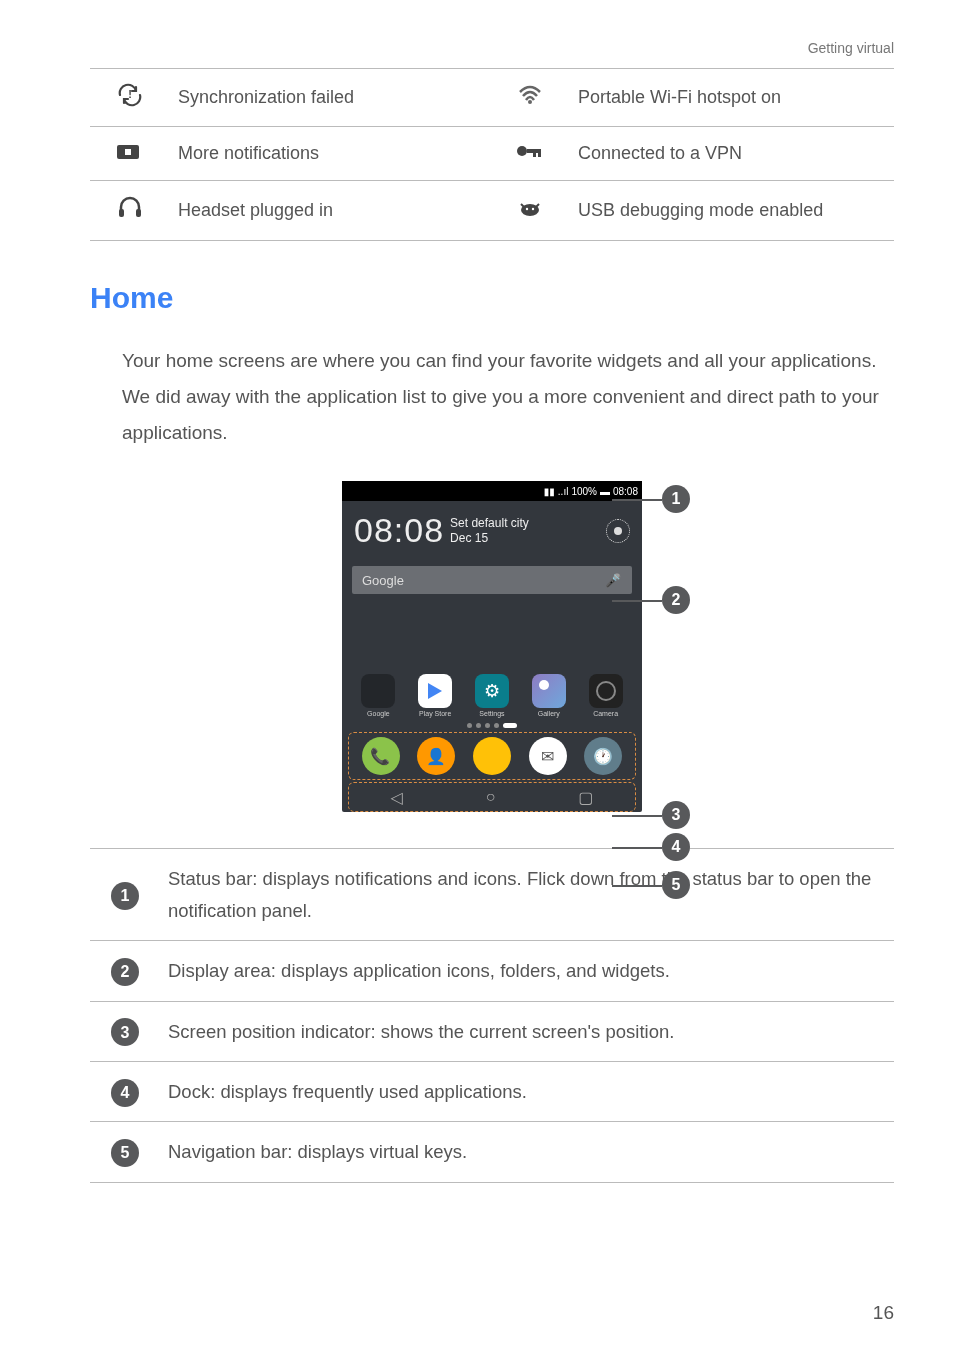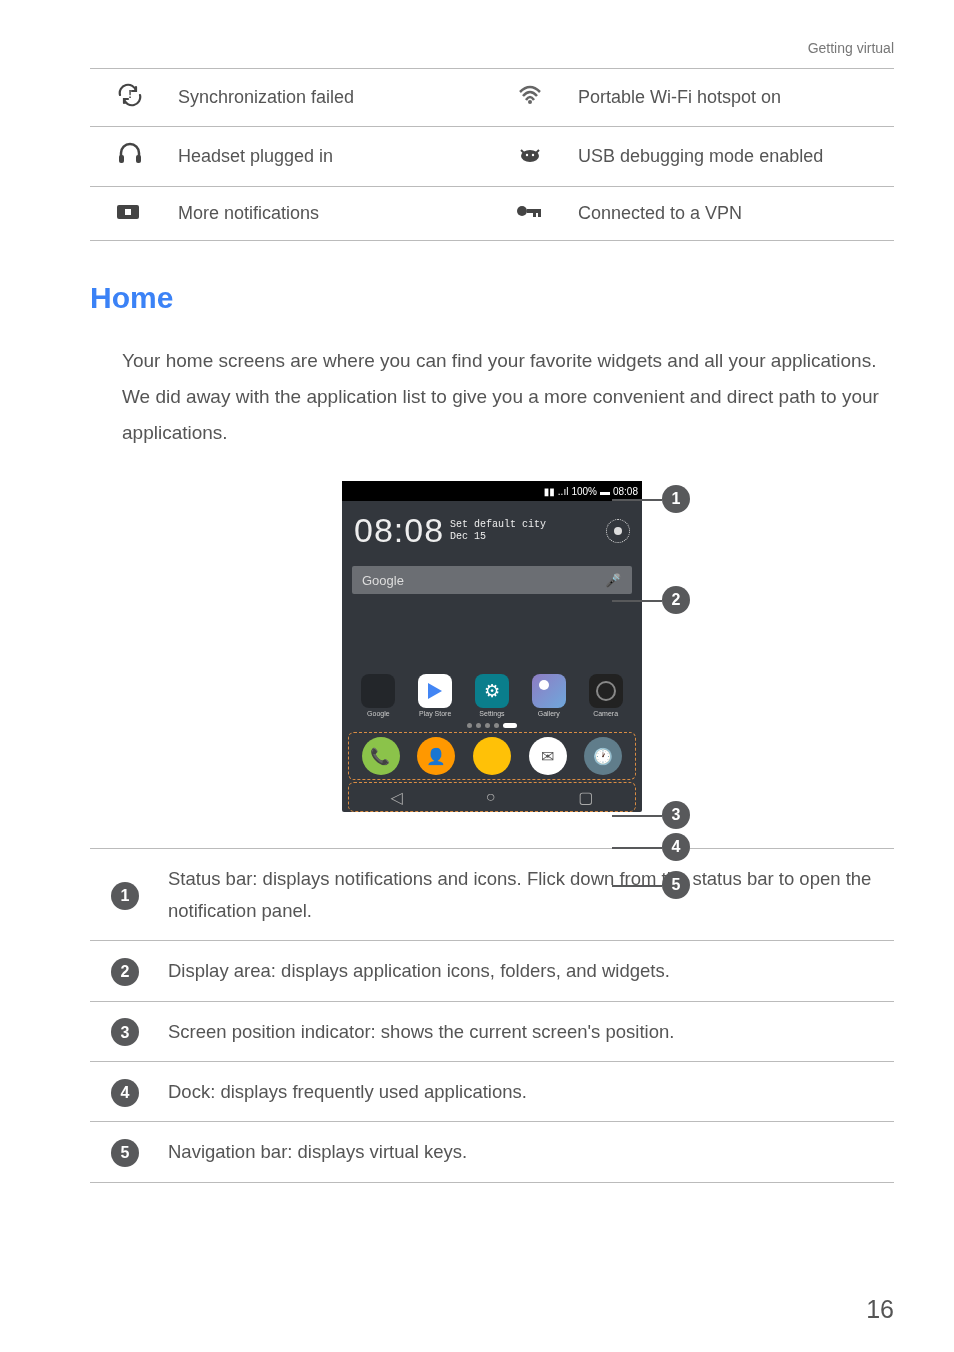--- a/index.html
+++ b/index.html
@@ -70,21 +70,21 @@
     color: #fff;
     font-size: 10px;
   }
   .clock-row {
     display: flex;
     align-items: center;
     padding: 10px 12px;
     color: #eee;
   }
   .clock-big { font-size: 34px; font-weight: 300; letter-spacing: 1px; }
-  .clock-small { font-size: 10px; line-height: 1.2; margin-left: 6px; font-family: Liberation Mono, monospace; }
+  .clock-small { font-size: 12px; line-height: 1.2; margin-left: 6px; }
   .weather-icon {
     margin-left: auto;
     width: 24px;
     height: 24px;
     border: 1.5px dotted #ddd;
     border-radius: 50%;
     position: relative;
   }
   .weather-icon::after {
     content: "";
@@ -227,21 +227,21 @@
     width:28px;height:28px;
     background:#58595b;color:#fff;
     border-radius:50%;
     align-items:center;justify-content:center;
     font-size:16px;font-weight:bold;
   }
   .page-num {
     position: absolute;
     bottom: 28px;
     right: 60px;
-    font-size: 25px;
+    font-size: 19px;
     color: #555;
   }
 </style>
 </head>
 <body>
 
 <div class="header-right">Getting virtual</div>
 
 <table class="icon-table">
   <tbody>
@@ -255,58 +255,58 @@
     <td class="textcell">Synchronization failed</td>
     <td class="iconcell">
       <svg width="26" height="22">
             <path d="M3 8 Q13 -2 23 8" stroke="#666" stroke-width="2.5" fill="none"></path>
             <path d="M6 12 Q13 4 20 12" stroke="#666" stroke-width="2.5" fill="none"></path>
             <path d="M9 16 Q13 10 17 16" stroke="#666" stroke-width="2.5" fill="none"></path>
             <circle cx="13" cy="18" r="2" fill="#666"></circle>
           </svg>
     </td>
     <td>Portable Wi-Fi hotspot on</td>
+  </tr>
+  <tr>
+    <td class="iconcell">
+      <svg width="30" height="20">
+            <rect x="2" y="4" width="22" height="14" rx="2" fill="#444"></rect>
+            <rect x="10" y="8" width="6" height="6" fill="#fff"></rect>
+          </svg>
+    </td>
+    <td class="textcell">More notifications</td>
+    <td class="iconcell">
+      <svg width="30" height="16">
+            <circle cx="7" cy="8" r="5" fill="#444"></circle>
+            <rect x="12" y="6" width="14" height="4" fill="#444"></rect>
+            <rect x="18" y="6" width="3" height="8" fill="#444"></rect>
+            <rect x="23" y="6" width="3" height="8" fill="#444"></rect>
+          </svg>
+    </td>
+    <td>Connected to a VPN</td>
   </tr>
   <tr>
     <td class="iconcell">
       <svg width="26" height="26">
             <path d="M4 16 V12 A9 9 0 0 1 22 12 V16" stroke="#444" stroke-width="2.5" fill="none"></path>
             <rect x="2" y="14" width="5" height="8" rx="2" fill="#444"></rect>
             <rect x="19" y="14" width="5" height="8" rx="2" fill="#444"></rect>
           </svg>
     </td>
     <td class="textcell">Headset plugged in</td>
     <td class="iconcell">
       <svg width="30" height="20">
             <ellipse cx="15" cy="12" rx="9" ry="6" fill="#444"></ellipse>
             <line x1="6" y1="6" x2="10" y2="10" stroke="#444" stroke-width="2"></line>
             <line x1="24" y1="6" x2="20" y2="10" stroke="#444" stroke-width="2"></line>
             <circle cx="12" cy="11" r="1.2" fill="#fff"></circle>
             <circle cx="18" cy="11" r="1.2" fill="#fff"></circle>
           </svg>
     </td>
     <td>USB debugging mode enabled</td>
-  </tr>
-  <tr>
-    <td class="iconcell">
-      <svg width="30" height="20">
-            <rect x="2" y="4" width="22" height="14" rx="2" fill="#444"></rect>
-            <rect x="10" y="8" width="6" height="6" fill="#fff"></rect>
-          </svg>
-    </td>
-    <td class="textcell">More notifications</td>
-    <td class="iconcell">
-      <svg width="30" height="16">
-            <circle cx="7" cy="8" r="5" fill="#444"></circle>
-            <rect x="12" y="6" width="14" height="4" fill="#444"></rect>
-            <rect x="18" y="6" width="3" height="8" fill="#444"></rect>
-            <rect x="23" y="6" width="3" height="8" fill="#444"></rect>
-          </svg>
-    </td>
-    <td>Connected to a VPN</td>
   </tr>
 </tbody>
   </table>
 
 <h2 class="home">Home</h2>
 
 <p class="body">Your home screens are where you can find your favorite widgets and all your applications. We did away with the application list to give you a more convenient and direct path to your applications.</p>
 
 <div class="phone-wrap">
   <div style="position:relative;">

